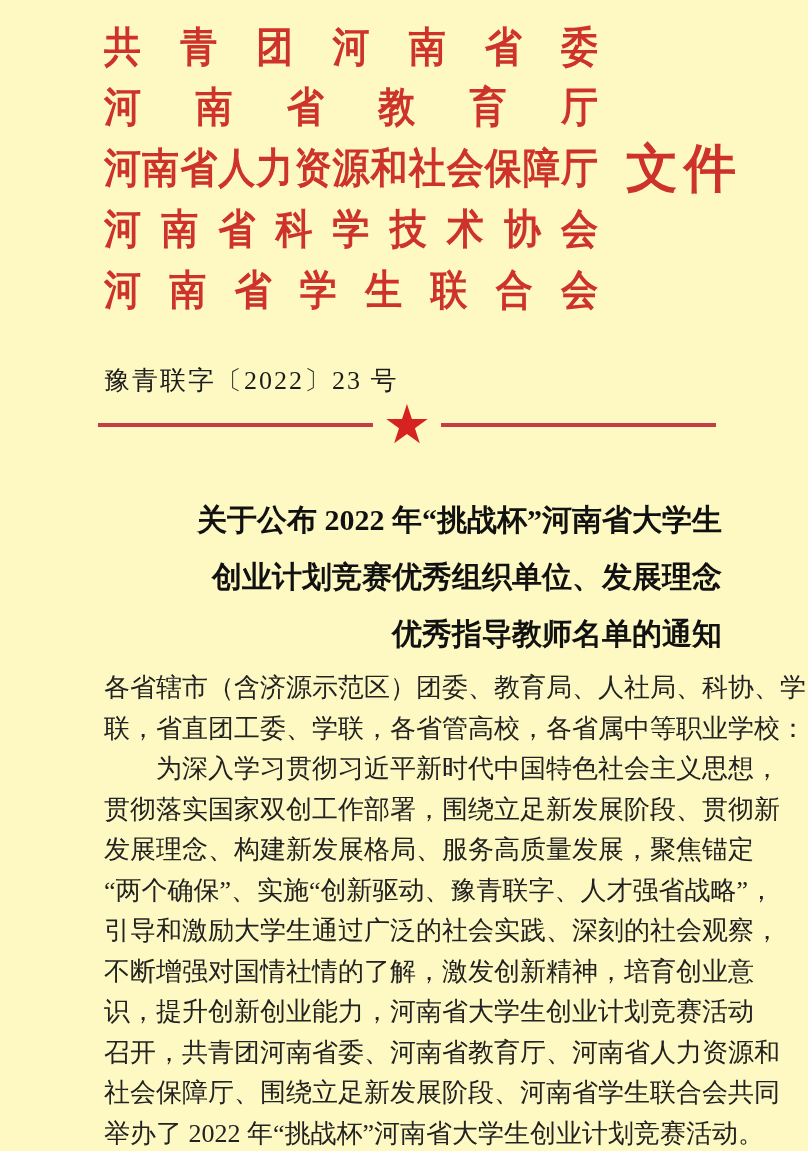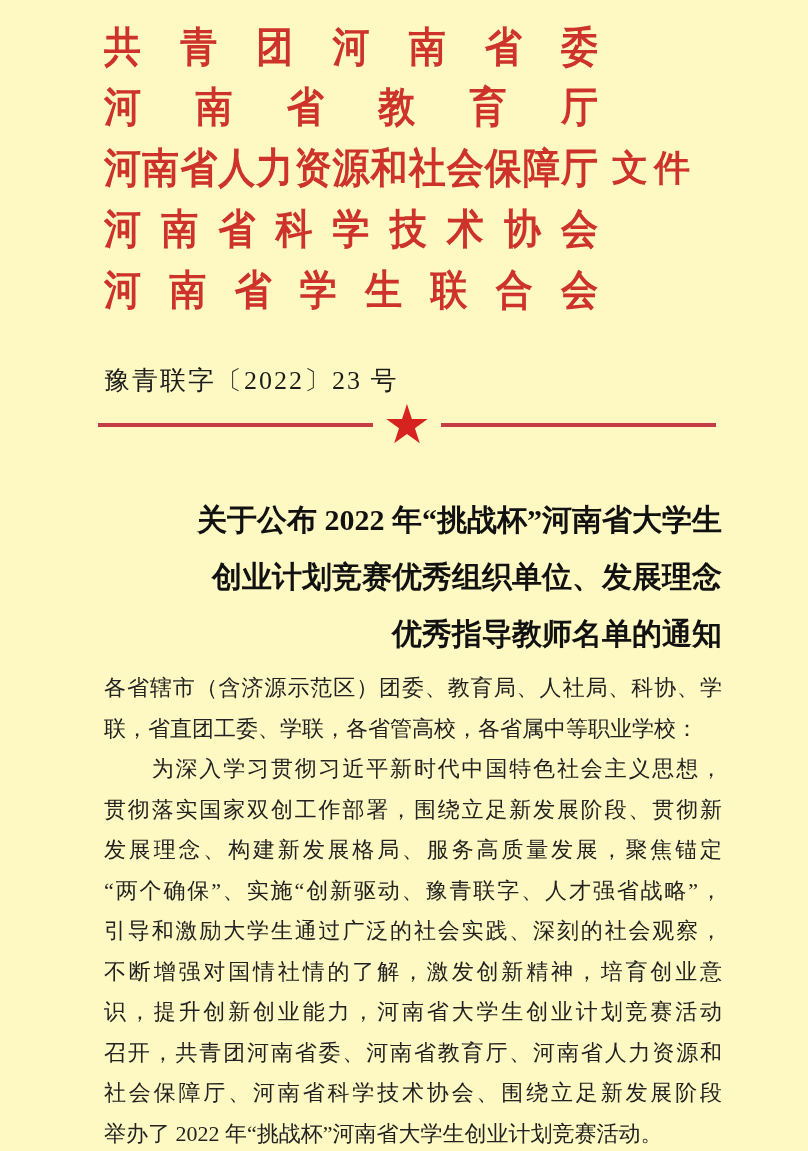--- a/index.html
+++ b/index.html
@@ -29,22 +29,22 @@
     line-height: 61px;
     font-size: 37px;
     font-weight: bold;
     color: #cd322b;
     text-align: justify;
     text-align-last: justify;
     transform: scaleY(1.12);
     white-space: nowrap;
   }
   .doc-type {
-    margin-left: 14px;
-    font-size: 36px;
+    margin-left: 28px;
+    font-size: 52px;
     font-weight: bold;
     color: #cd322b;
     letter-spacing: 6px;
     white-space: nowrap;
   }
   
   .content {
     margin-left: 104px;
     width: 618px;
   }
@@ -85,21 +85,21 @@
     line-height: 57px;
     font-weight: bold;
     color: #111111;
     white-space: nowrap;
   }
   .body-block {
     margin-top: 6px;
     width: 618px;
   }
   .body-line {
-    font-size: 22px;
+    font-size: 26px;
     line-height: 40.5px;
     color: #222222;
     text-align: justify;
     text-align-last: justify;
     white-space: nowrap;
   }
   .body-line.last {
     text-align-last: left;
   }
 </style>
@@ -139,19 +139,19 @@
         <div class="body-line">各省辖市（含济源示范区）团委、教育局、人社局、科协、学</div>
         <div class="body-line last">联，省直团工委、学联，各省管高校，各省属中等职业学校：</div>
         <div class="body-line">　　为深入学习贯彻习近平新时代中国特色社会主义思想，</div>
         <div class="body-line">贯彻落实国家双创工作部署，围绕立足新发展阶段、贯彻新</div>
         <div class="body-line">发展理念、构建新发展格局、服务高质量发展，聚焦锚定</div>
         <div class="body-line">“两个确保”、实施“创新驱动、豫青联字、人才强省战略”，</div>
         <div class="body-line">引导和激励大学生通过广泛的社会实践、深刻的社会观察，</div>
         <div class="body-line">不断增强对国情社情的了解，激发创新精神，培育创业意</div>
         <div class="body-line">识，提升创新创业能力，河南省大学生创业计划竞赛活动</div>
         <div class="body-line">召开，共青团河南省委、河南省教育厅、河南省人力资源和</div>
-        <div class="body-line">社会保障厅、河南省科学技术协会、围绕立足新发展阶段</div>
+        <div class="body-line">社会保障厅、围绕立足新发展阶段、河南省学生联合会共同</div>
         <div class="body-line last">举办了 2022 年“挑战杯”河南省大学生创业计划竞赛活动。</div>
       </div>
 
   </div>
 
 </div>
 
 </body></html>

